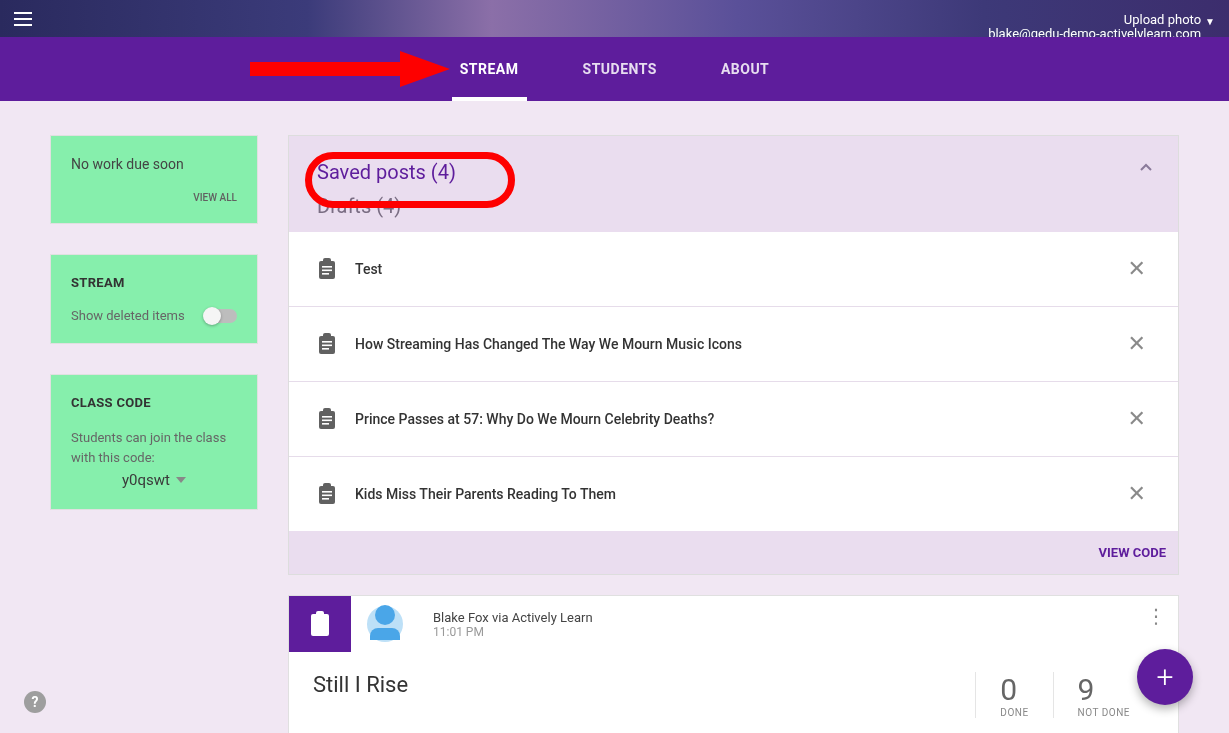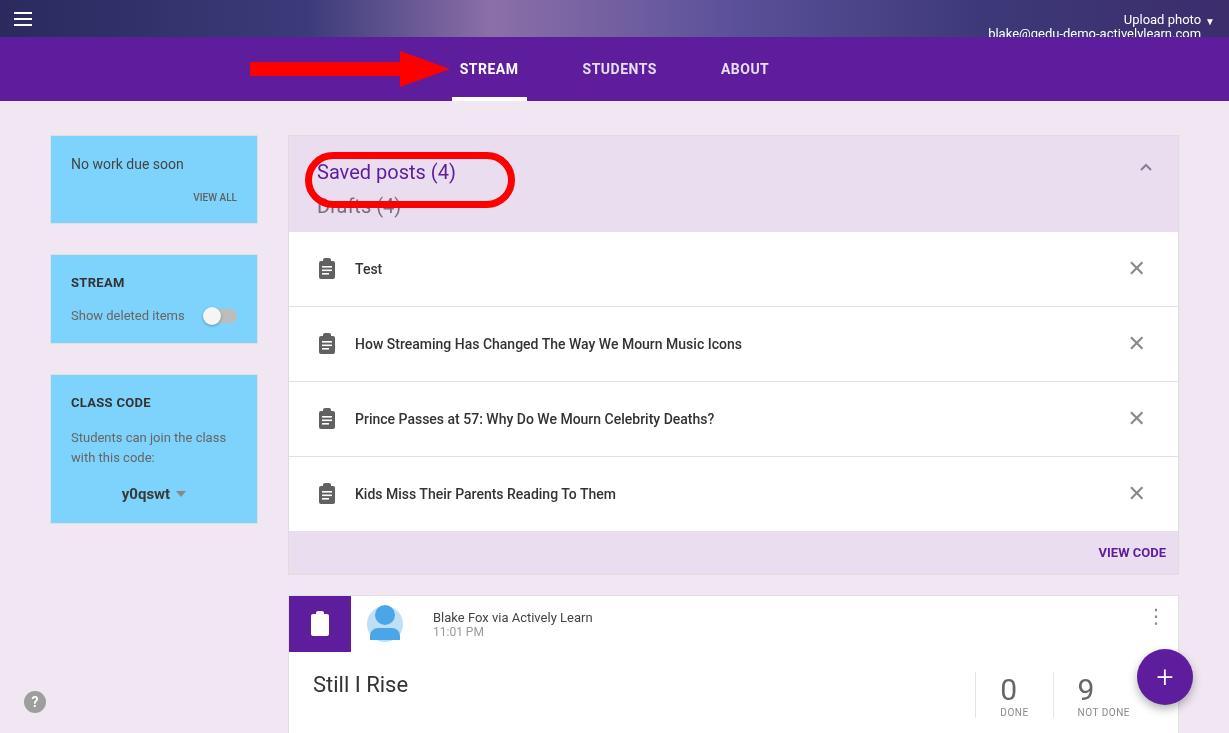--- a/index.html
+++ b/index.html
@@ -68,29 +68,29 @@
     height:40px;
     pointer-events:none;
   }
   .content {
     display:flex;
     padding:34px 50px 0 50px;
     gap:30px;
     align-items:flex-start;
   }
   .sidebar { width:208px; flex-shrink:0; display:flex; flex-direction:column; gap:30px;}
-  .card { background:#7dd3fc; border:1px solid #e0e0e0; padding:20px;}
+  .card { background:#86efac; border:1px solid #e0e0e0; padding:20px;}
   .no-work { font-size:14px; color:#444; }
   .view-all { text-align:right; margin-top:20px; font-size:10px; font-weight:500; color:#616161; cursor:pointer;}
   .side-title { font-size:13px; font-weight:700; color:#333; letter-spacing:0.3px; margin-bottom:18px;}
   .side-row { display:flex; justify-content:space-between; align-items:center; font-size:13px; color:#666;}
   .toggle { width:32px; height:14px; background:#bdbdbd; border-radius:7px; position:relative;}
   .toggle::after { content:""; position:absolute; width:18px;height:18px;background:#f5f5f5;border-radius:50%;top:-2px;left:-2px;box-shadow:0 1px 3px rgba(0,0,0,0.3);}
-  .side-desc { font-size:13px; color:#666; line-height:1.5; margin-bottom:18px;}
-  .class-code { text-align:left; font-size:15px; font-weight:700; color:#3a3a3a; display:flex; align-items:center; justify-content:center; gap:6px;}
+  .side-desc { font-size:13px; color:#666; line-height:1.5; margin-bottom:4px;}
+  .class-code { text-align:left; font-size:15px; font-weight:400; color:#3a3a3a; display:flex; align-items:center; justify-content:center; gap:6px;}
   .tri-down { width:0;height:0;border-left:5px solid transparent;border-right:5px solid transparent;border-top:6px solid #888;}
   .main { flex:1; }
   .saved-panel { background:#eaddef; border:1px solid #ddd; position:relative; padding:0; margin-bottom:20px;}
   .saved-header { padding:24px 28px 6px 28px; position:relative;}
   .saved-title { color:#5e1d9c; font-size:20px; font-weight:400;}
   .annot-circle {
     position:absolute;
     left:-12px; top:-8px;
     width:210px; height:56px;
     border:7px solid #fe0000;

